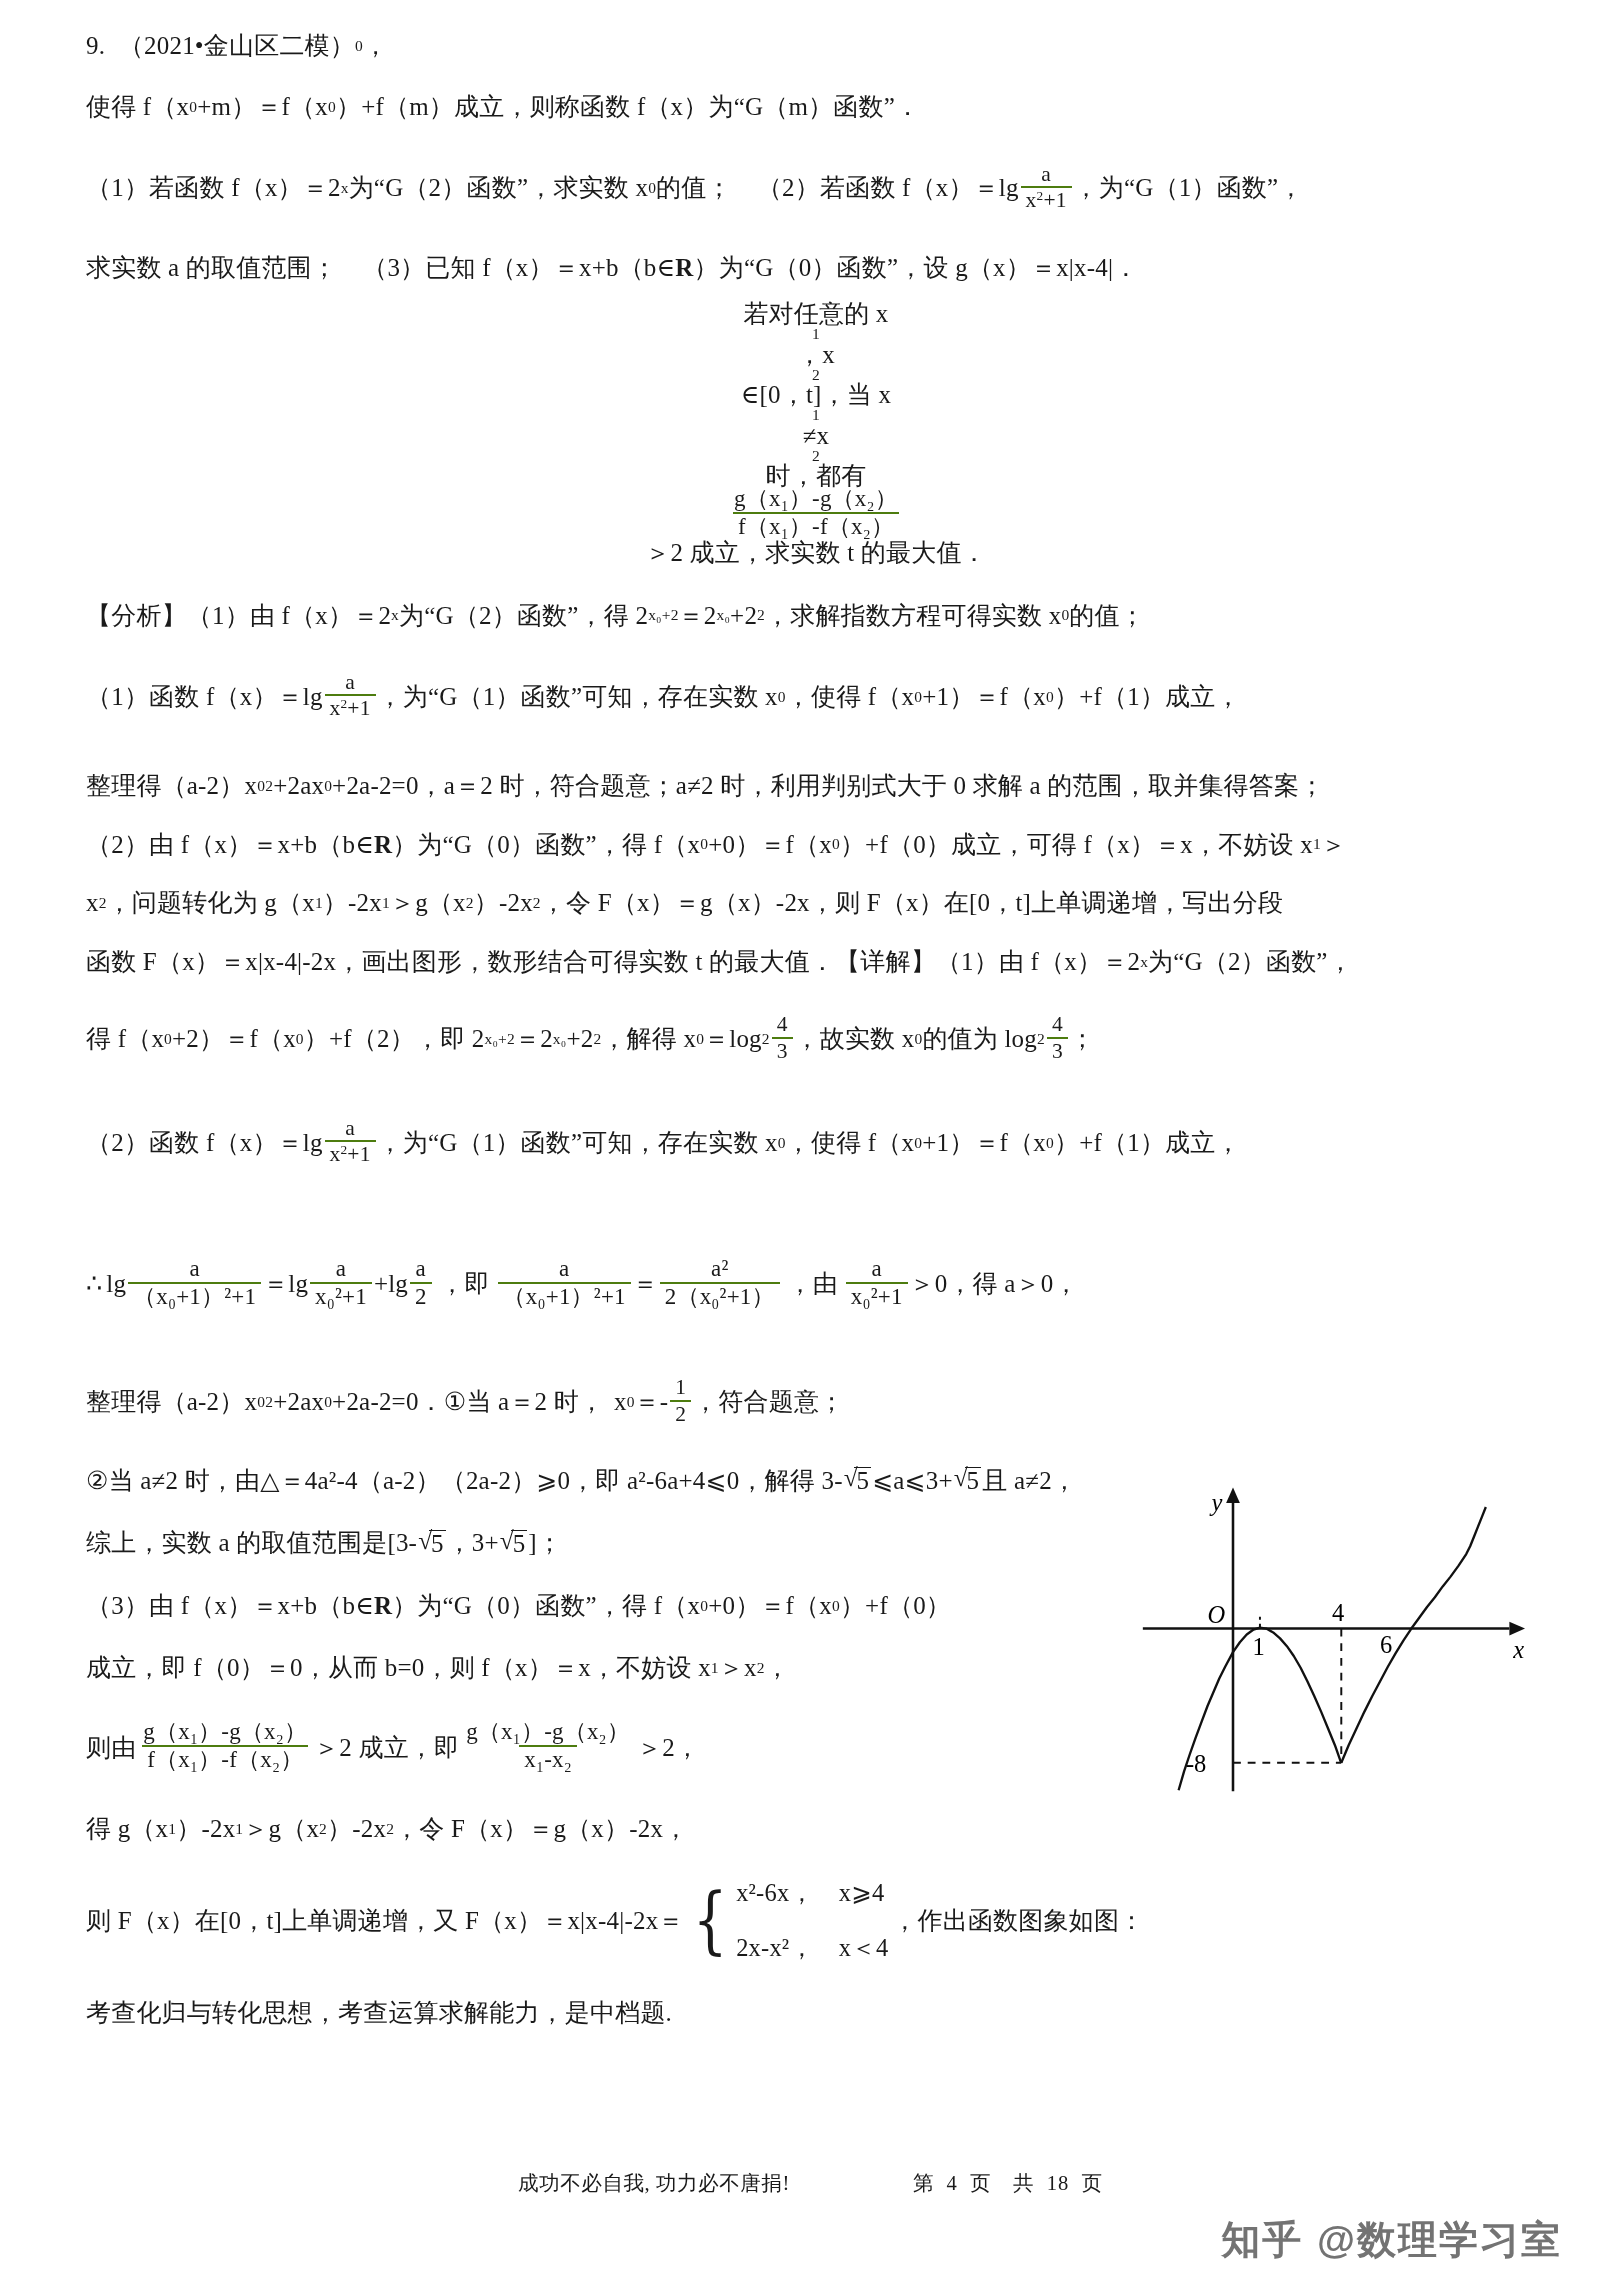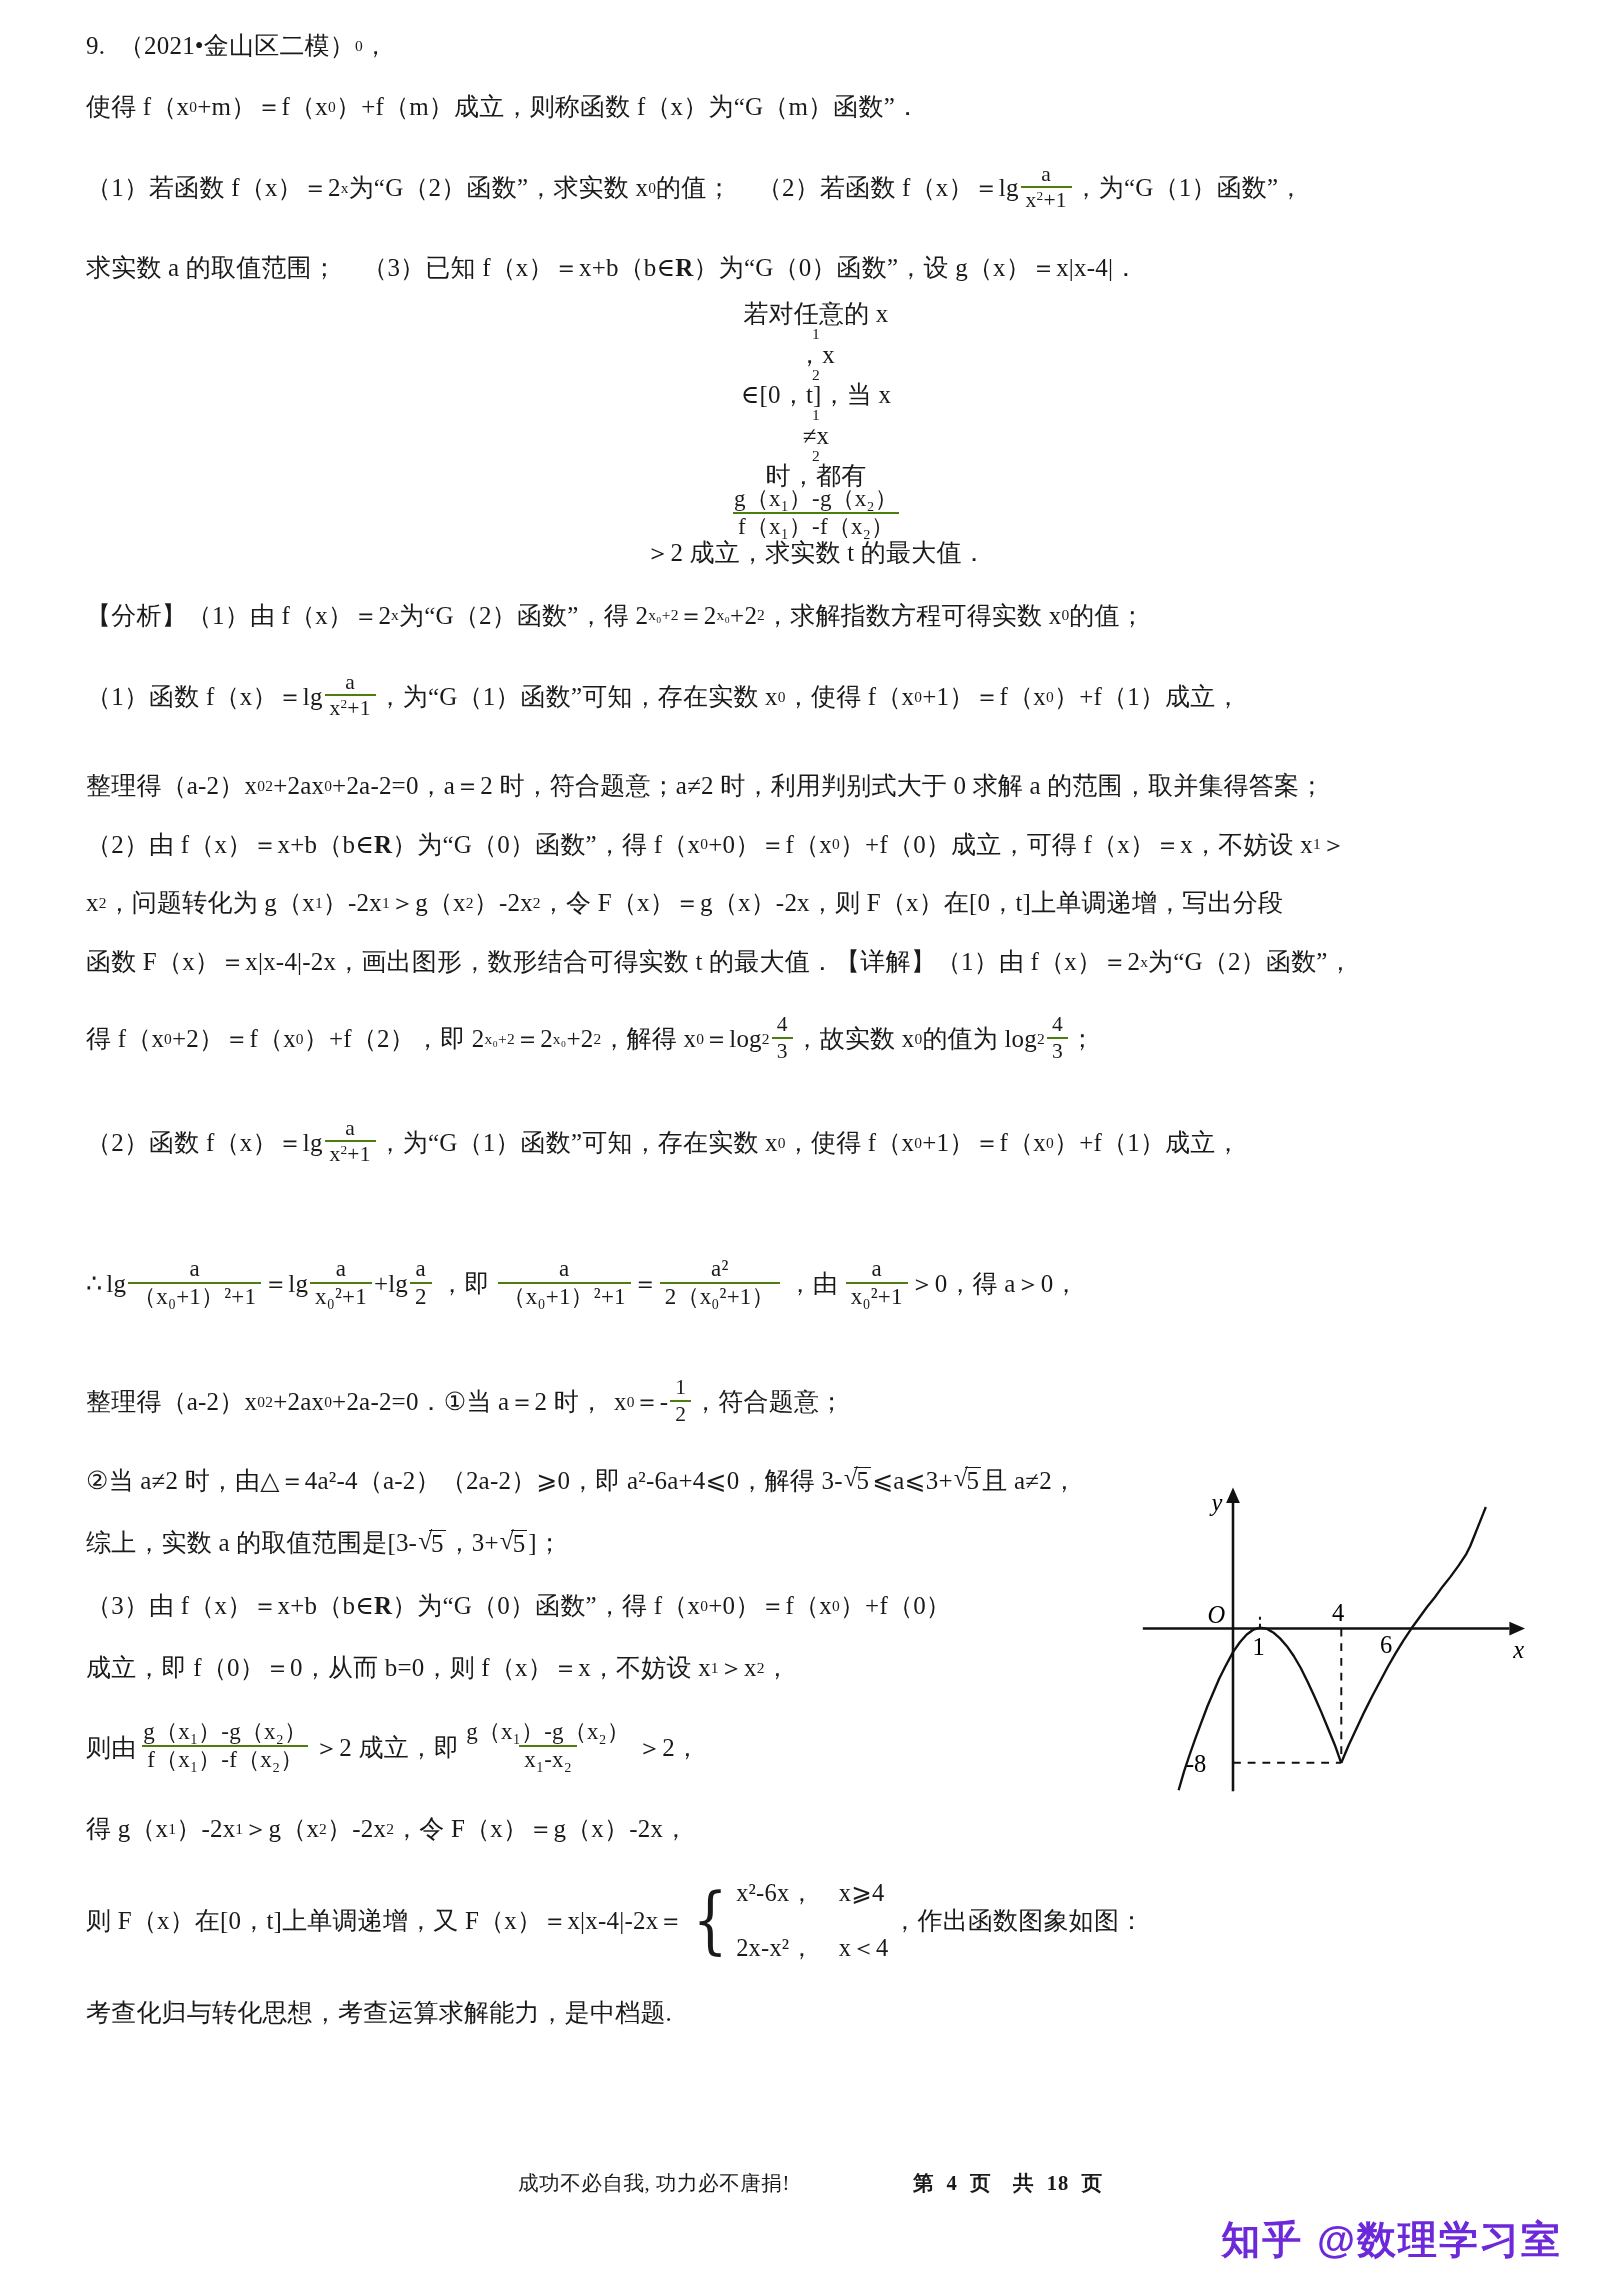--- a/index.html
+++ b/index.html
@@ -122,28 +122,27 @@
     font-family:"Liberation Serif","DejaVu Serif",serif;
   }
   .footer .fmotto{
     display:inline-block;
     margin-right:118px;
     letter-spacing:0.5px;
   }
   .footer .fpage{
     display:inline-block;
     letter-spacing:1px;
-    font-weight:bold;
   }
   .watermark{
     position:absolute;
     right:59px;
     top:2213px;
     font-size:39px;
-    color:#6d28d9;
+    color:#737373;
     font-family:"Liberation Sans","DejaVu Sans",sans-serif;
     font-weight:bold;
     letter-spacing:2px;
     white-space:nowrap;
   }
   .wm-logo{margin-right:13.7px;}
 </style>
 </head>
 <body>
 

